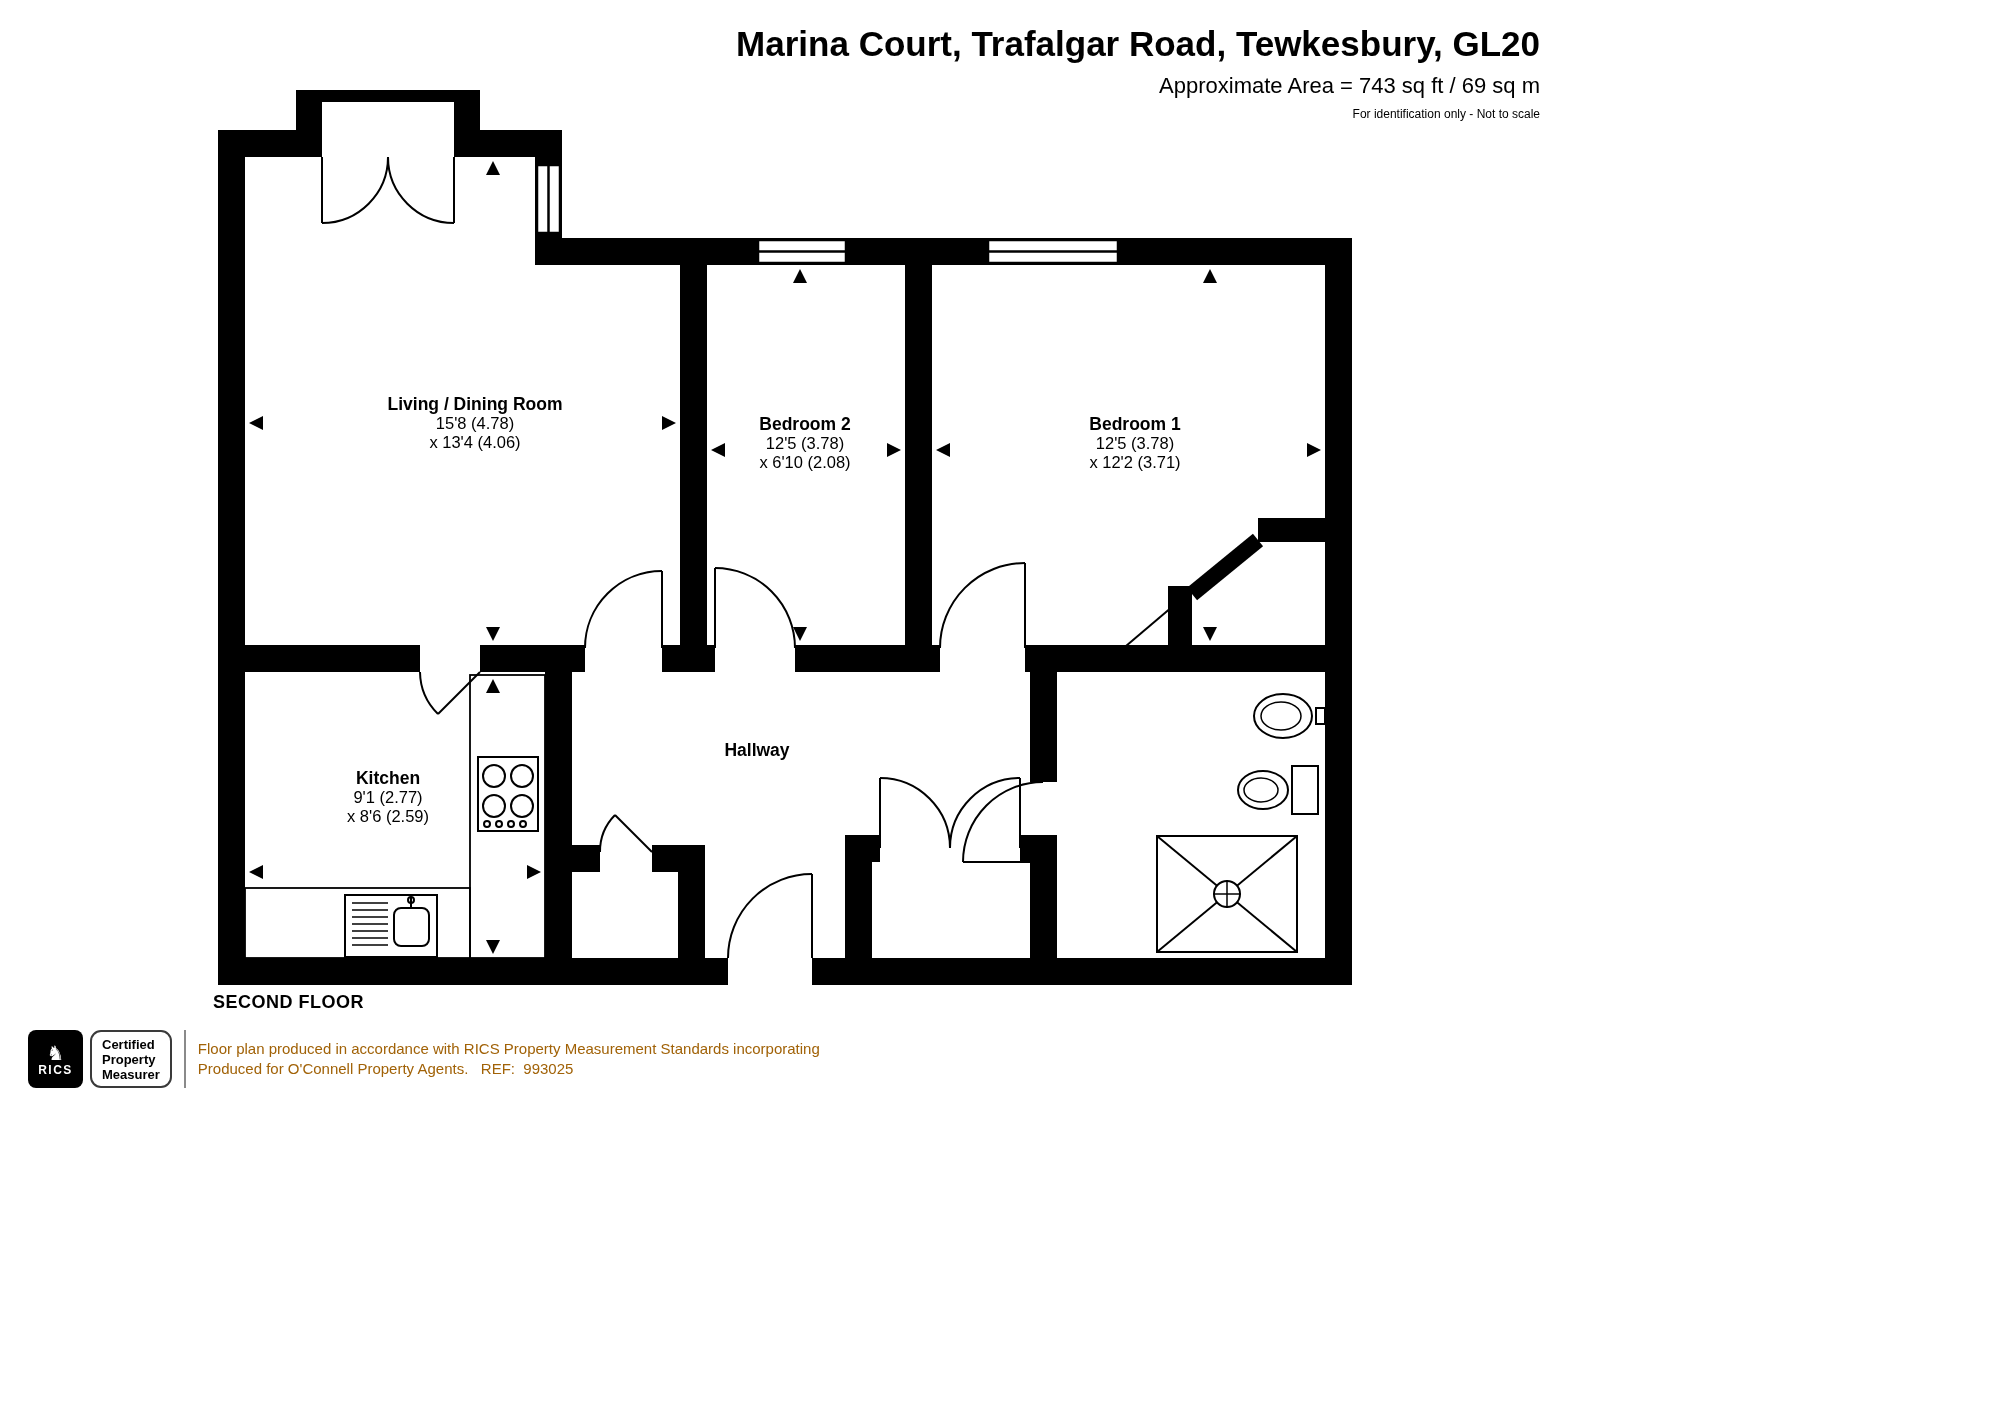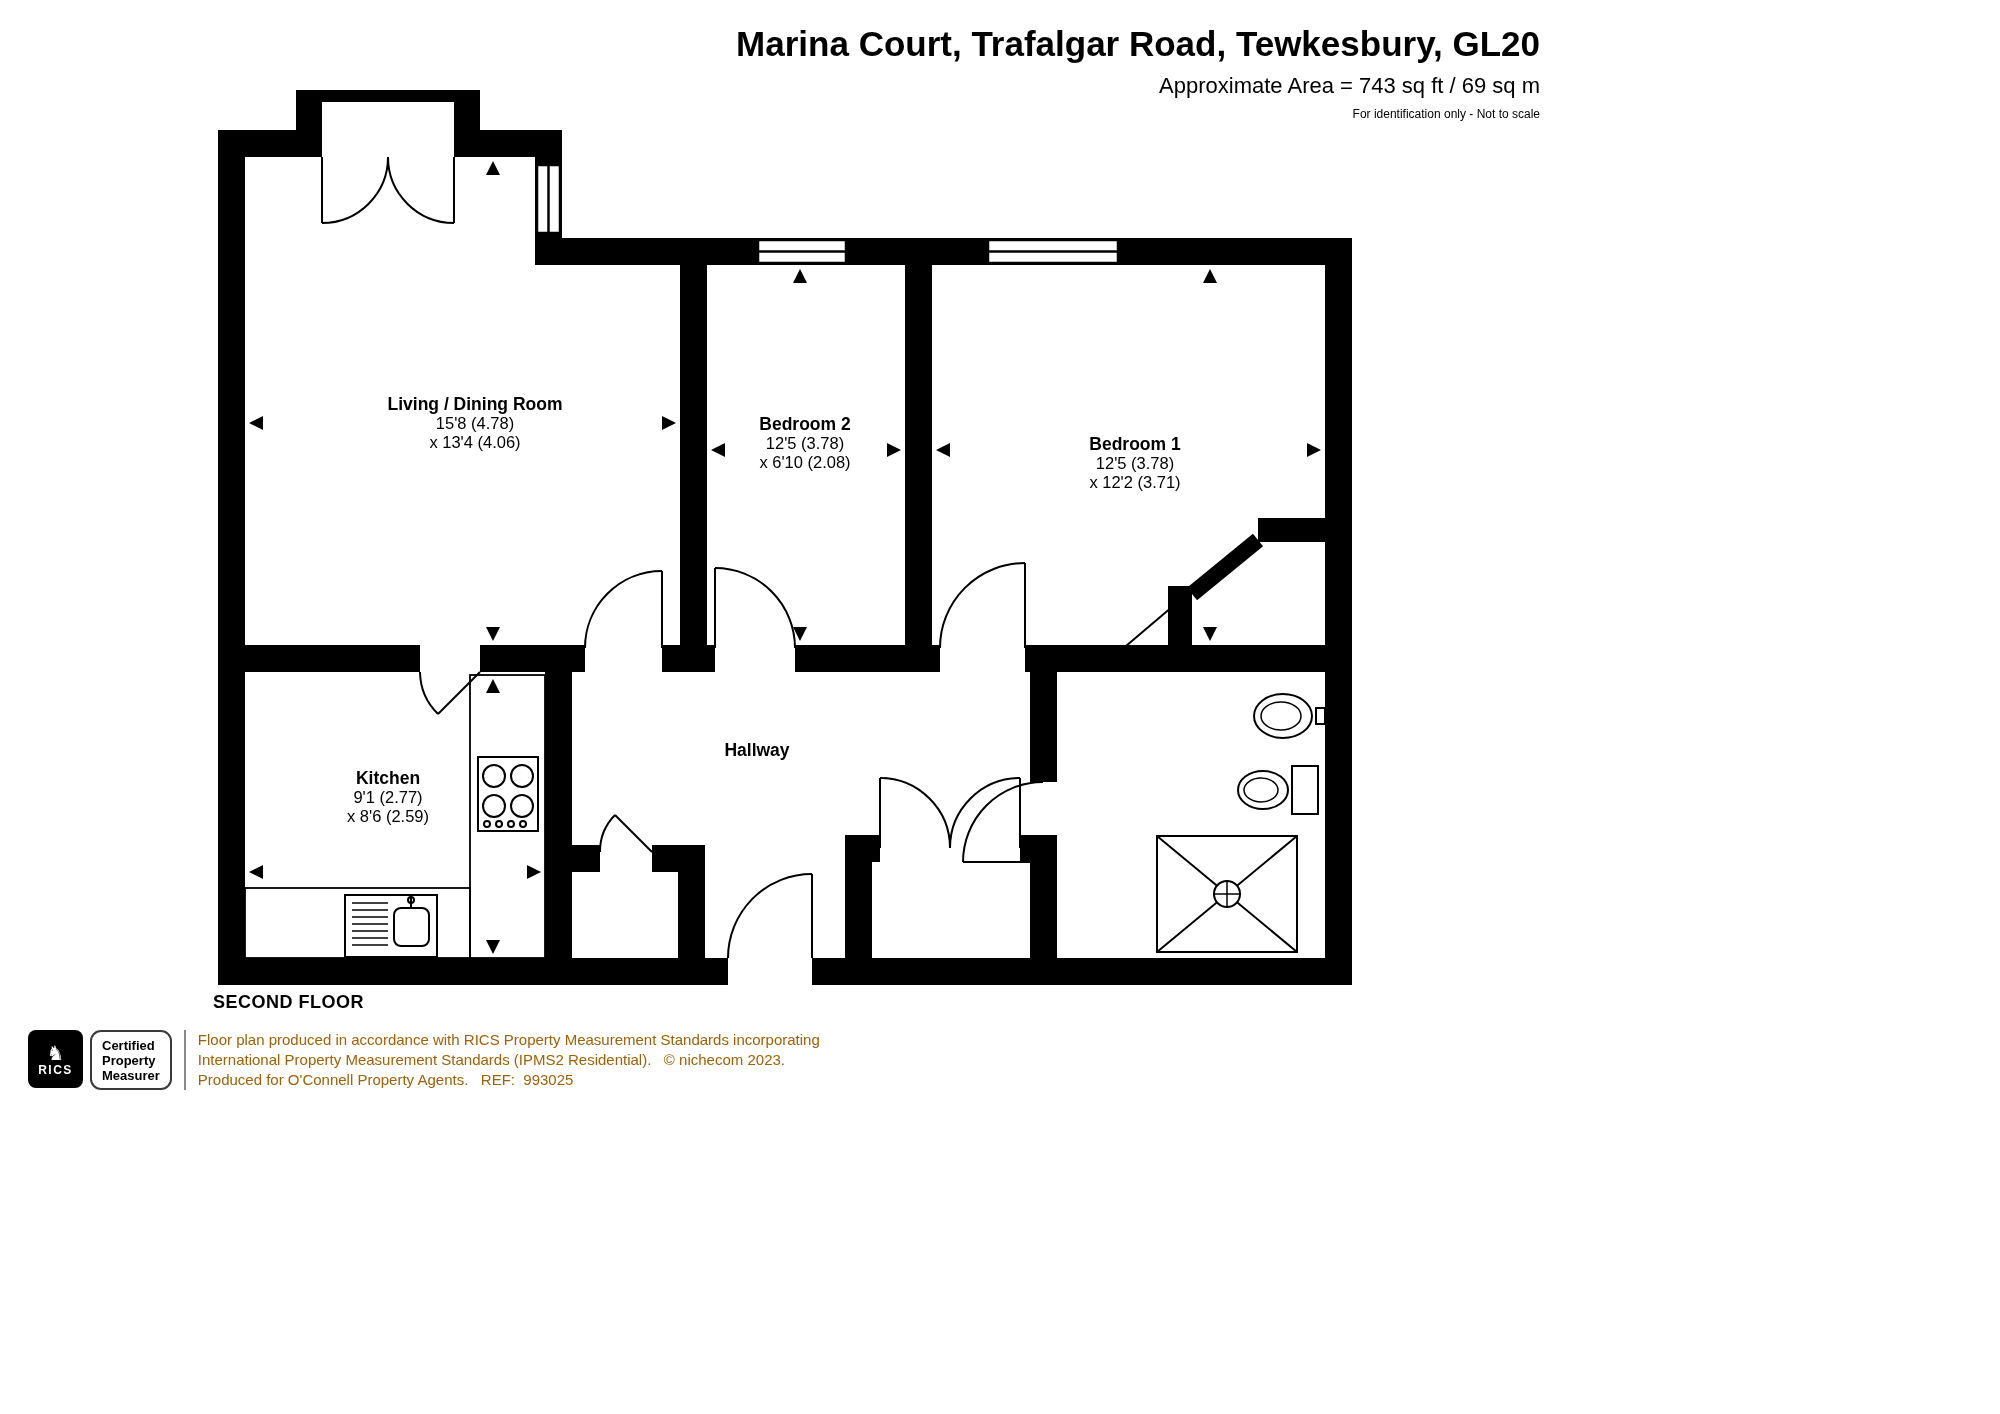--- a/index.html
+++ b/index.html
@@ -215,21 +215,21 @@
     <span class="room-dim">15'8 (4.78)</span>
     <span class="room-dim">x 13'4 (4.06)</span>
   </div>
 
   <div class="room-label" style="left:805px;top:443px;">
     <span class="room-name">Bedroom 2</span>
     <span class="room-dim">12'5 (3.78)</span>
     <span class="room-dim">x 6'10 (2.08)</span>
   </div>
 
-  <div class="room-label" style="left:1135px;top:463px;">
+  <div class="room-label" style="left:1135px;top:443px;">
     <span class="room-name">Bedroom 1</span>
     <span class="room-dim">12'5 (3.78)</span>
     <span class="room-dim">x 12'2 (3.71)</span>
   </div>
 
   <div class="room-label" style="left:388px;top:797px;">
     <span class="room-name">Kitchen</span>
     <span class="room-dim">9'1 (2.77)</span>
     <span class="room-dim">x 8'6 (2.59)</span>
   </div>
@@ -245,18 +245,17 @@
       <span class="rics-lion">♞</span>
       <span class="rics-text">RICS</span>
     </div>
     <div class="badge-box">
       <span class="badge-line">Certified</span>
       <span class="badge-line">Property</span>
       <span class="badge-line">Measurer</span>
     </div>
     <div class="disclaimer">
       <span class="disc-line">Floor plan produced in accordance with RICS Property Measurement Standards incorporating</span>
-      <span class="disc-line">International Property Measurement Standards (IPMS2 Residential).   © nichecom 2023.</span>
       <span class="disc-line">Produced for O'Connell Property Agents.   REF:  993025</span>
     </div>
   </div>
 
 </div>
 
 </body></html>

